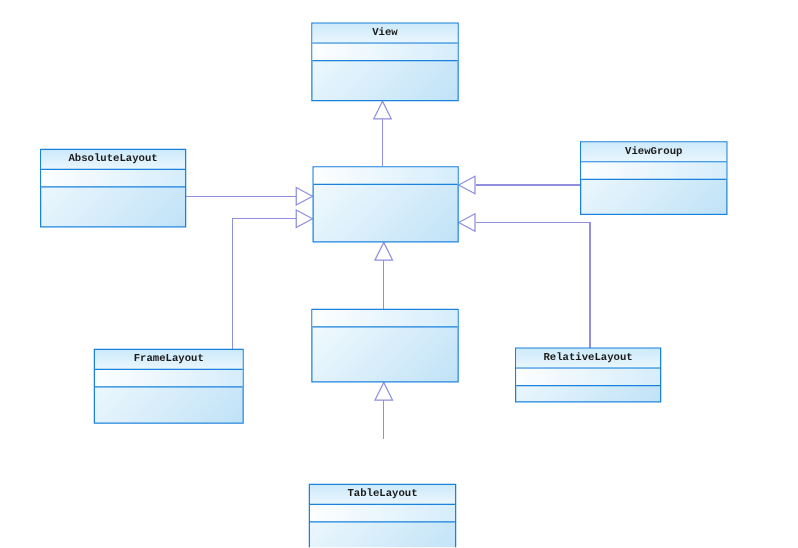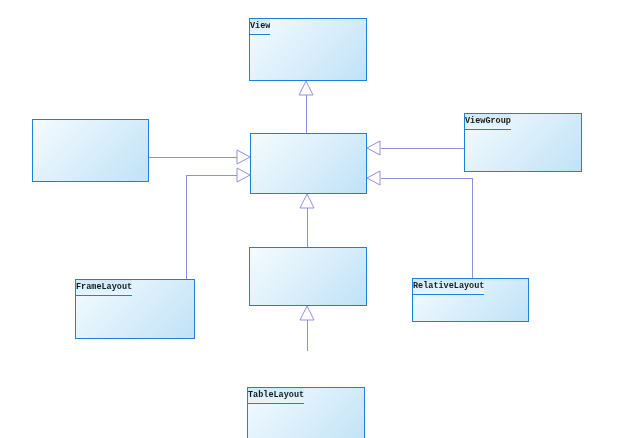--- a/index.html
+++ b/index.html
@@ -13,21 +13,21 @@
   #edge-layer{
     position:absolute;left:0;top:0;width:638px;height:438px;
     pointer-events:none;
   }
   .class-box{
     position:absolute;
     box-sizing:border-box;
     border:1px solid #1b82dc;
     background:linear-gradient(135deg,#f4fbfe 0%,#ddf0fb 45%,#c0e2f7 100%);
     display:flex;
-    flex-direction:row;
+    flex-direction:column;
   }
   .title-row{
     height:15px;
     box-sizing:content-box;
     border-bottom:1px solid #1b82dc;
     background:linear-gradient(to bottom,#cdeafa,#e9f6fe);
     text-align:center;
     font:700 8.5px/15px "Liberation Mono","DejaVu Sans Mono",monospace;
     color:#1a1a1a;
     letter-spacing:0;
@@ -73,20 +73,21 @@
       <polyline points="307,351 307,320" fill="none" stroke="#8f8fe0" stroke-width="1" shape-rendering="crispEdges"></polyline>
       <polygon points="307,306 300,320 314,320" fill="#ffffff" stroke="#8f8fe0" stroke-width="1"></polygon>
     </svg>
   <div id="node-layer">
       <div class="class-box" style="left: 249px; top: 18px; width: 118px; height: 63px;">
         <div class="title-row">View</div>
         <div class="attr-row"></div>
         <div class="method-row"></div>
       </div>
       <div class="class-box" style="left: 32px; top: 119px; width: 117px; height: 63px;">
+        <div class="title-row">AbsoluteLayout</div>
         <div class="attr-row"></div>
         <div class="method-row"></div>
       </div>
       <div class="class-box" style="left: 250px; top: 133px; width: 117px; height: 61px;">
         <div class="attr-row"></div>
         <div class="method-row"></div>
       </div>
       <div class="class-box" style="left: 464px; top: 113px; width: 118px; height: 59px;">
         <div class="title-row">ViewGroup</div>
         <div class="attr-row"></div>

